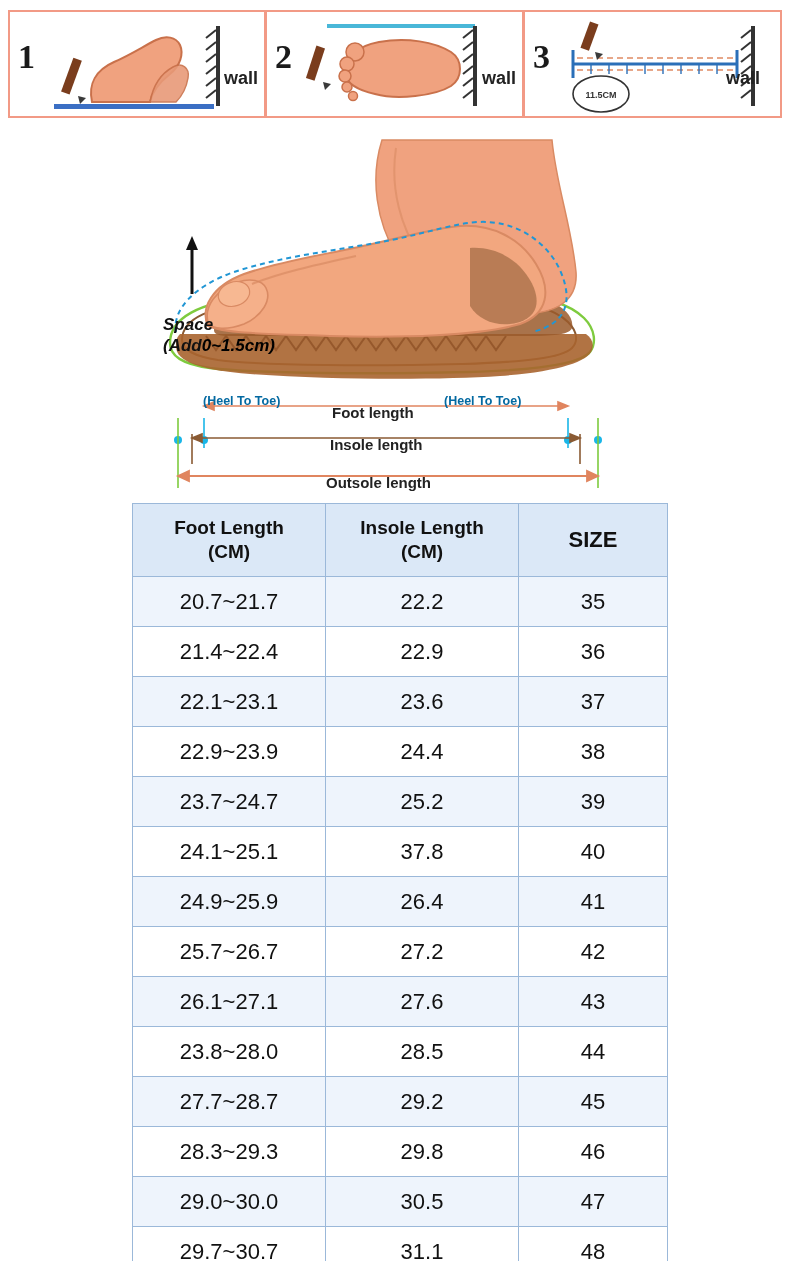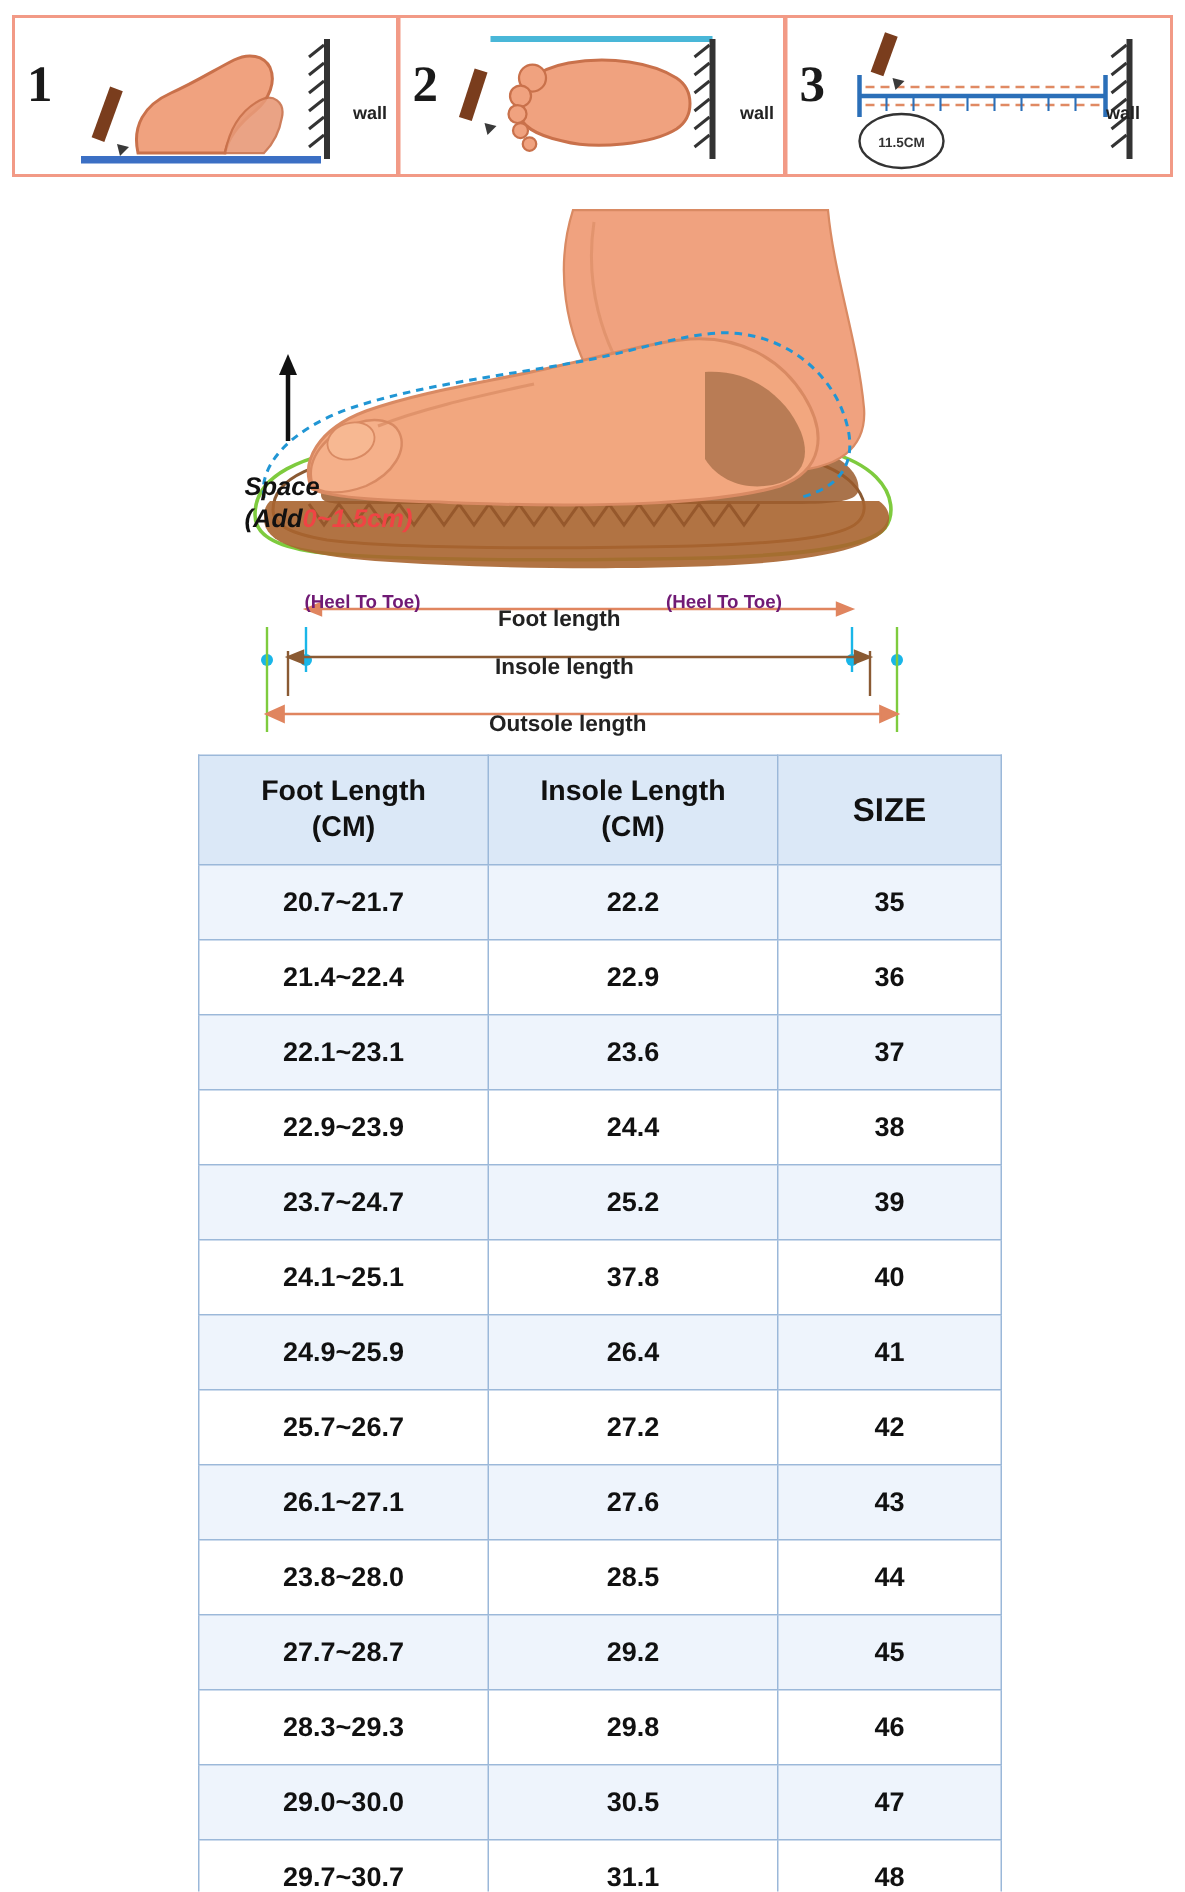--- a/index.html
+++ b/index.html
@@ -40,21 +40,21 @@
     top: 26px;
     font-size: 34px;
     font-weight: bold;
     color: #1a1a1a;
     font-family: "Liberation Serif", serif;
   }
   .wall-label {
     position: absolute;
     right: 6px;
     top: 56px;
-    font-size: 12px;
+    font-size: 18px;
     font-weight: bold;
     color: #222;
     margin-left: 44px;
   }
   .step-svg { position: absolute; left: 0; top: 0; }
 
   
   .foot-diagram {
     position: absolute;
     left: 0;
@@ -66,33 +66,33 @@
     position: absolute;
     left: 163px;
     top: 196px;
     font-size: 17px;
     font-weight: bold;
     color: #111;
     line-height: 1.25;
     font-family: "Liberation Sans", sans-serif;
     font-style: italic;
   }
-  .space-label .cm { color: #ef4444; }
+  .space-label .cm { color: #000000; }
 
   .meas-text {
     position: absolute;
     font-weight: bold;
     color: #222;
     font-size: 14px;
     white-space: nowrap;
   }
   .heel-toe {
     position: absolute;
     font-size: 12.5px;
-    color: #701a75;
+    color: #0369a1;
     font-weight: bold;
     white-space: nowrap;
   }
 
   
   .size-table {
     position: absolute;
     left: 132px;
     top: 503px;
     width: 526px;
@@ -108,22 +108,22 @@
   .size-table thead th {
     background: #dbe8f7;
     height: 70px;
     font-size: 19px;
     font-weight: bold;
     line-height: 1.25;
   }
   .size-table thead th.size-col { font-size: 22px; }
   .size-table tbody td {
     height: 47px;
-    font-size: 18px;
-    font-weight: bold;
+    font-size: 22px;
+    font-weight: normal;
     margin-left: 20px;
   }
   .size-table tbody tr:nth-child(odd) td { background: #eef4fc; }
   .size-table tbody tr:nth-child(even) td { background: #ffffff; }
   .col-a { width: 190px; }
   .col-b { width: 190px; }
   .col-c { width: 146px; }
 </style>
 </head>
 <body>

